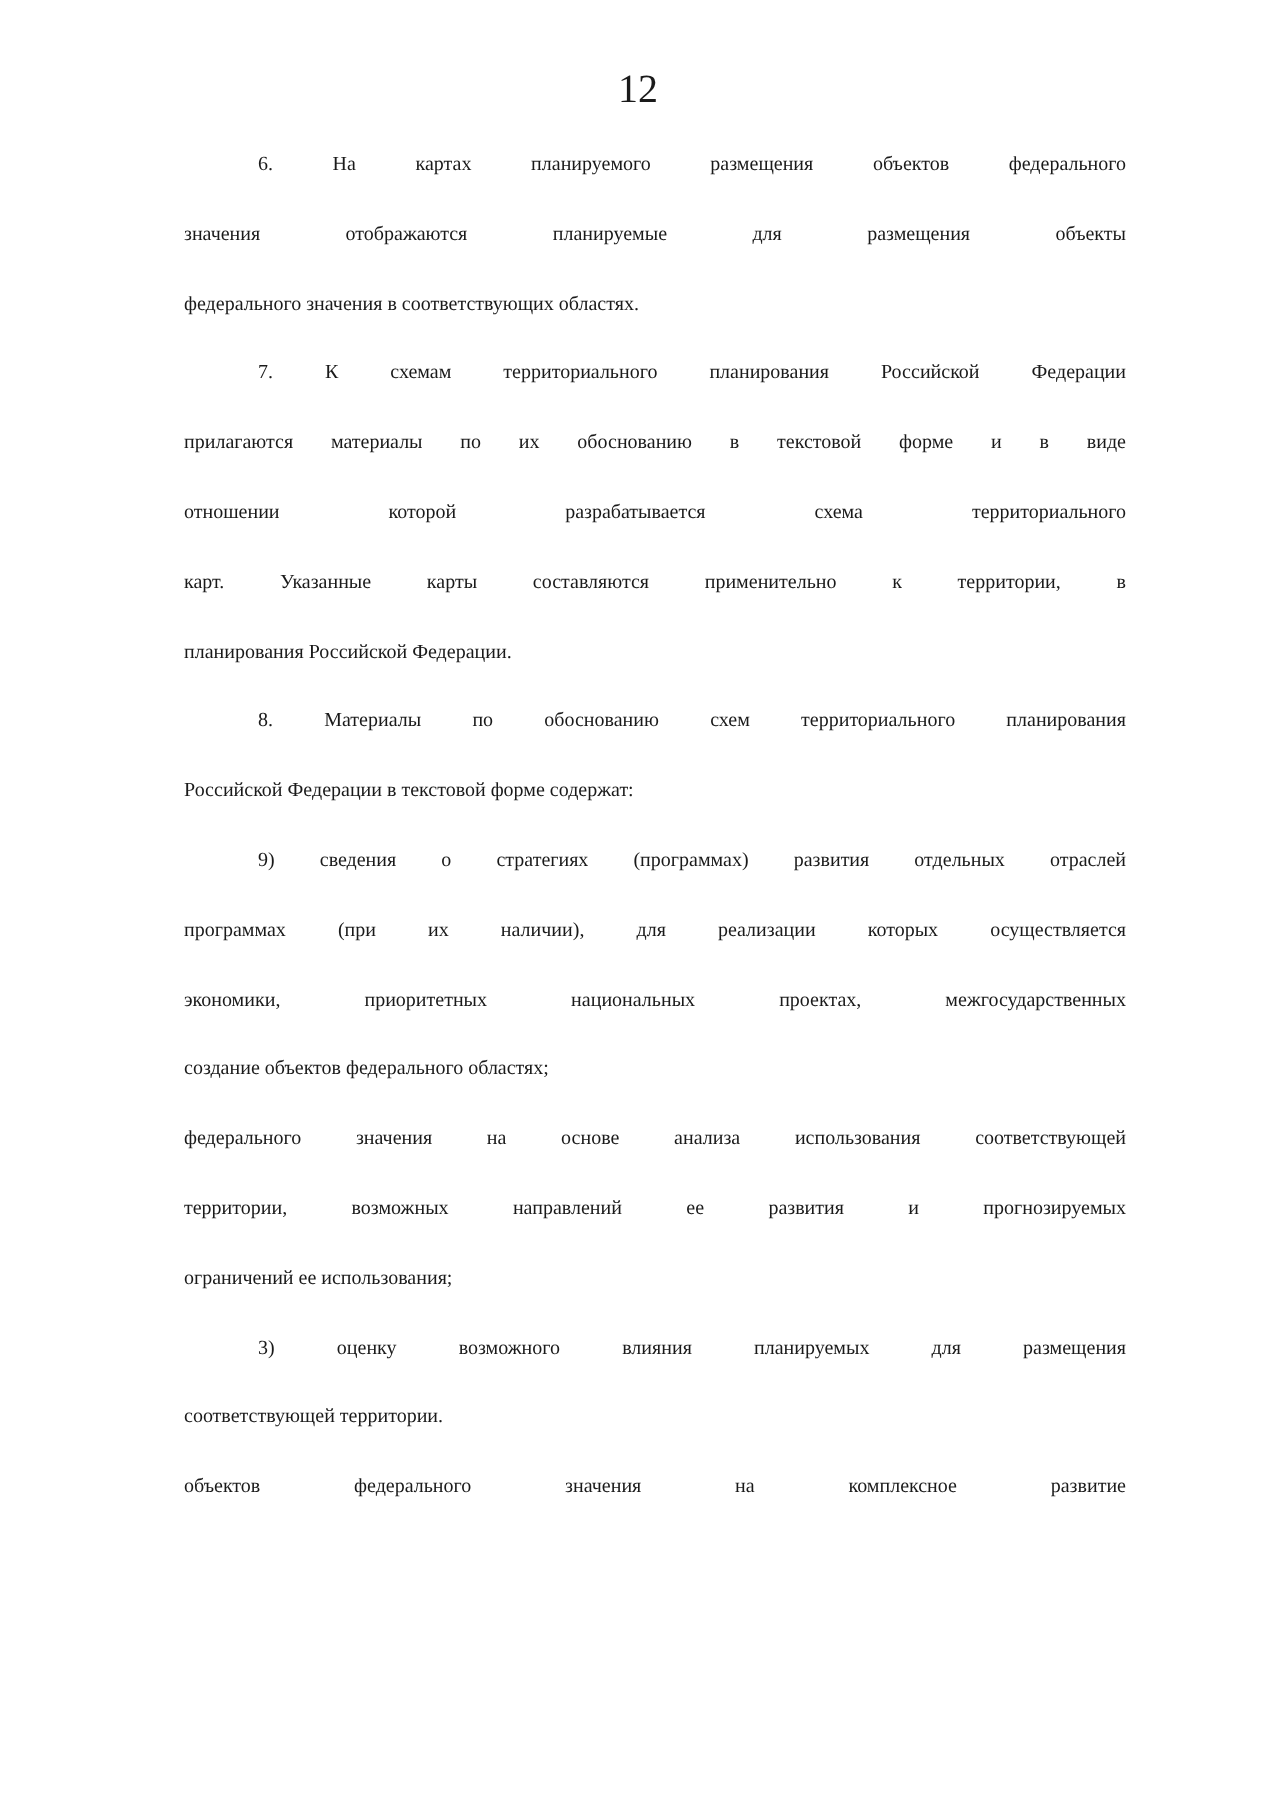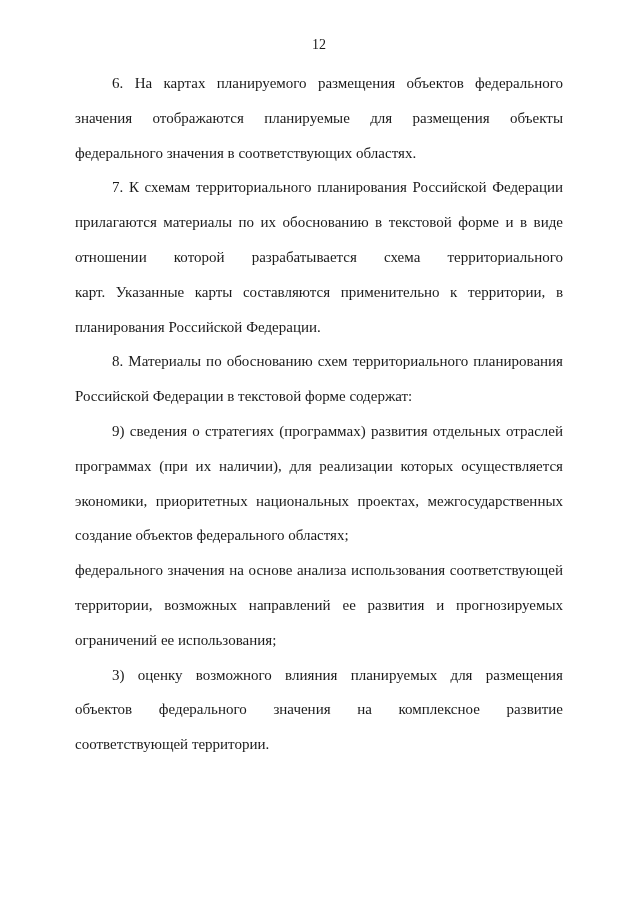--- a/index.html
+++ b/index.html
@@ -13,37 +13,38 @@
     height: 905px;
     background: #ffffff;
     overflow: hidden;
     font-family: "Liberation Serif", serif;
     color: #1a1a1a;
   }
   .content {
     padding: 36px 77px 0 75px;
   }
   .page-number {
-    font-size: 14px;
+    font-size: 20px;
     line-height: 18px;
     text-align: center;
     margin-bottom: 12px;
   }
   .paragraph {
     margin: 0;
   }
   .line {
-    font-size: 15px;
+    font-size: 10px;
     line-height: 34.8px;
     height: 34.8px;
     text-align: justify;
     text-align-last: justify;
     -moz-text-align-last: justify;
     overflow: hidden;
     white-space: normal;
+    margin-left: 17px;
   }
   .line.first {
     text-indent: 37px;
   }
   .line.plast {
     text-align-last: left;
     -moz-text-align-last: left;
   }
 </style>
 </head>
@@ -75,18 +76,18 @@
           <div class="line">экономики, приоритетных национальных проектах, межгосударственных</div>
           <div class="line plast">создание объектов федерального областях;</div>
         </div>
         <div class="paragraph">
           <div class="line">федерального значения на основе анализа использования соответствующей</div>
           <div class="line">территории, возможных направлений ее развития и прогнозируемых</div>
           <div class="line plast">ограничений ее использования;</div>
         </div>
         <div class="paragraph">
           <div class="line first">3) оценку возможного влияния планируемых для размещения</div>
+          <div class="line plast">соответствующей территории.</div>
           <div class="line">объектов федерального значения на комплексное развитие</div>
-          <div class="line plast">соответствующей территории.</div>
         </div>
       </div>
   </div>
 </div>
 
 </body></html>

